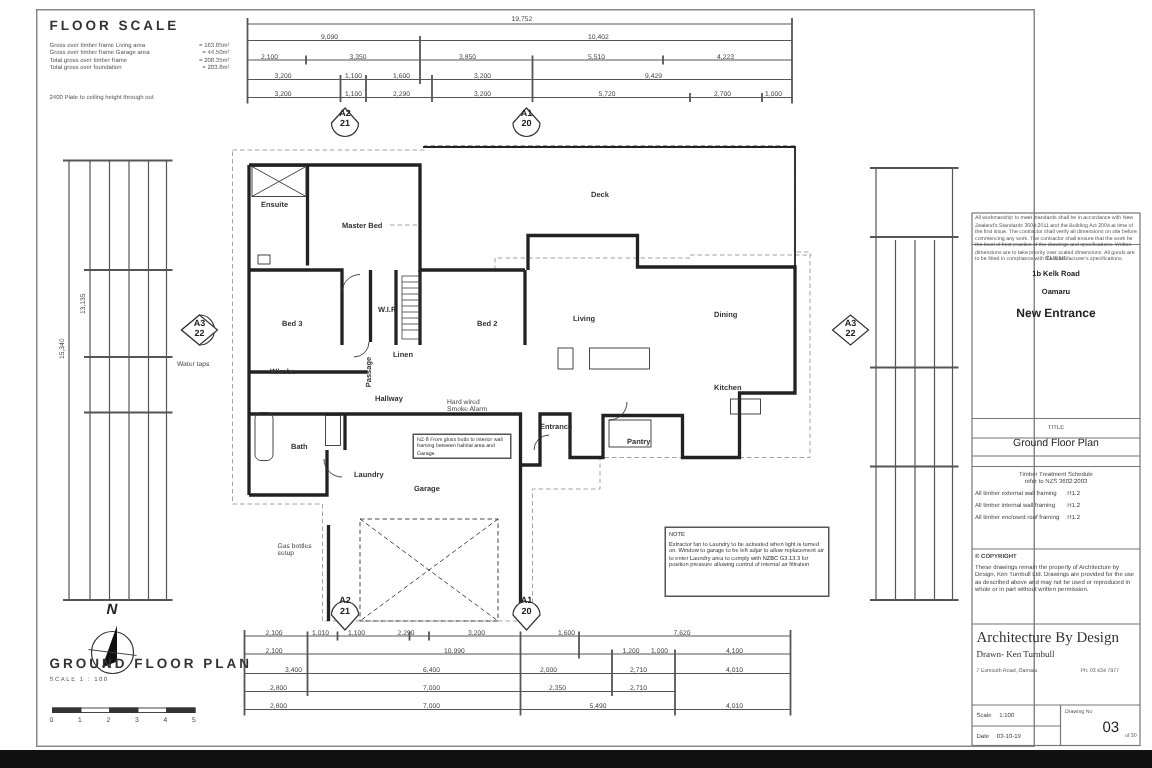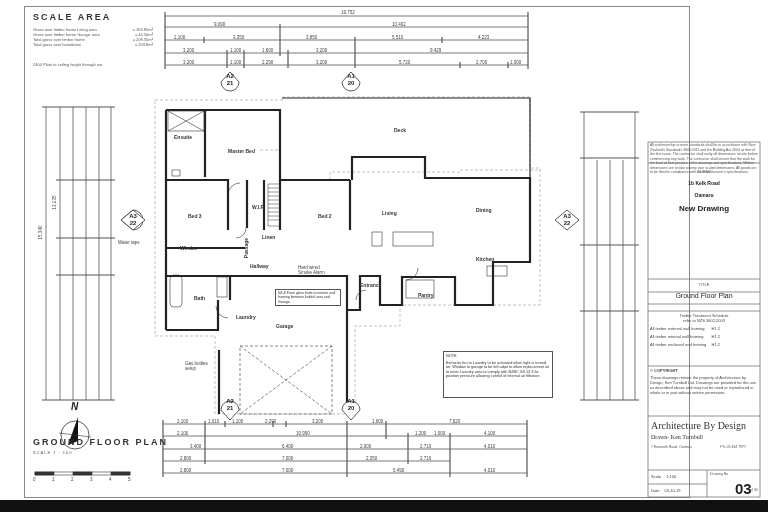--- a/index.html
+++ b/index.html
@@ -28,21 +28,21 @@
   .north{position:absolute;left:71px;top:401px;font-size:10px;font-style:italic;font-weight:bold;}
   .note-box{position:absolute;left:443px;top:351px;width:110px;height:47px;border:1px solid #555;font-size:3.8px;line-height:4.5px;padding:2px;box-sizing:border-box;color:#333;}
   .callout-box{position:absolute;left:275px;top:289px;width:66px;height:17px;border:1px solid #555;font-size:3.5px;line-height:4.3px;padding:1px 2px;box-sizing:border-box;color:#333;background:#fff;}
   .section-marker{position:absolute;font-size:6px;font-weight:bold;text-align:center;line-height:7px;}
 </style>
 </head>
 <body>
 
 <div class="sheet"></div>
 
-<div class="fa-title">SCALE AREA</div>
+<div class="fa-title">FLOOR SCALE</div>
 <div class="fa-rows">
   <div class="fa-row">
       <span>Gross over timber frame Living area</span>
       <span>= 163.85m²</span>
     </div>
   <div class="fa-row">
       <span>Gross over timber frame Garage area</span>
       <span>= 44.50m²</span>
     </div>
   <div class="fa-row">
@@ -339,21 +339,21 @@
 <div class="dim" style="left:71px;top:477px;">2</div>
 <div class="dim" style="left:90px;top:477px;">3</div>
 <div class="dim" style="left:109px;top:477px;">4</div>
 <div class="dim" style="left:128px;top:477px;">5</div>
 
 <div style="position:absolute;left:650px;top:143px;width:108px;" class="tiny">All workmanship to meet standards shall be in accordance with New Zealand's Standards 3604:2011 and the Building Act 2004 at time of the first issue. The contractor shall verify all dimensions on site before commencing any work. The contractor shall ensure that the work be the level of best practice of the drawings and specifications. Written dimensions are to take priority over scaled dimensions. All goods are to be fitted in compliance with the manufacturer's specifications.</div>
 <div style="position:absolute;left:648px;top:163px;width:112px;">
   <div class="client-label">CLIENT</div>
   <div class="client-addr">1b Kelk Road</div>
   <div class="client-city">Oamaru</div>
-  <div class="project">New Drawing</div>
+  <div class="project">New Entrance</div>
 </div>
 <div style="position:absolute;left:648px;top:282px;width:112px;" class="title-label">TITLE</div>
 <div style="position:absolute;left:648px;top:292px;width:112px;" class="title-value">Ground Floor Plan</div>
 <div style="position:absolute;left:650px;top:313px;width:108px;font-size:4px;color:#444;">
   <div style="text-align:center;">Timber Treatment Schedule</div>
   <div style="text-align:center;">refer to NZS 3602:2003</div>
   <div style="display:flex;justify-content:space-between;margin-top:3px;width:70px;">
       <span>All timber external wall framing</span>
       <span>H1.2</span>
     </div>
@@ -374,16 +374,16 @@
   <div class="firm">Architecture By Design</div>
   <div class="drawn">Drawn- Ken Turnbull</div>
   <div style="display:flex;justify-content:space-between;font-size:3.5px;color:#555;padding:2px 3px;">
       <span>7 Exmouth Road, Oamaru</span>
       <span>Ph: 03 434 7977</span>
     </div>
 </div>
 <div style="position:absolute;left:651px;top:474px;font-size:4px;color:#444;"><span>Scale</span> <span style="margin-left:4px;">1:100</span></div>
 <div style="position:absolute;left:651px;top:488px;font-size:4px;color:#444;"><span>Date</span> <span style="margin-left:4px;">03-10-19</span></div>
 <div style="position:absolute;left:710px;top:472px;font-size:3.5px;color:#555;">Drawing No</div>
-<div style="position:absolute;left:735px;top:480px;font-size:15px;font-weight:bold;">03</div>
+<div style="position:absolute;left:735px;top:480px;font-size:10px;font-weight:normal;">03</div>
 <div style="position:absolute;left:750px;top:488px;font-size:3.5px;color:#555;">of 30</div>
 
 <div class="bottom-bar"></div>
 
 </body></html>

